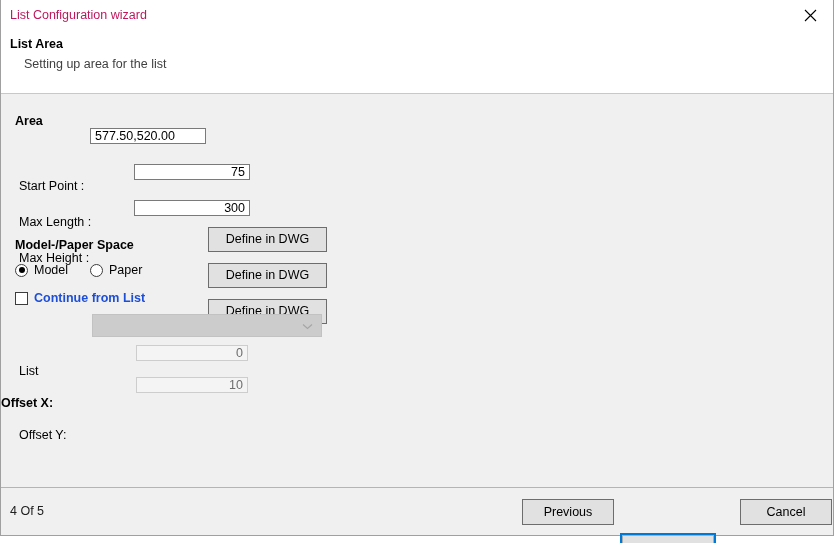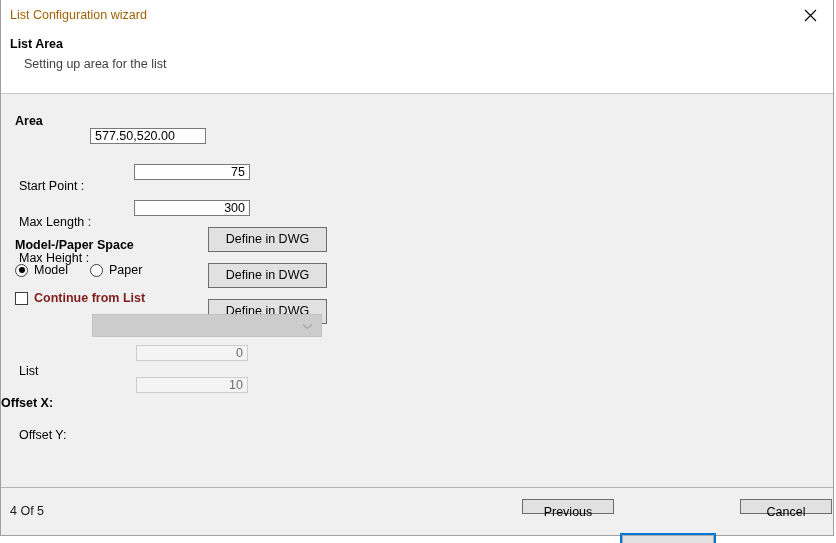--- a/index.html
+++ b/index.html
@@ -35,21 +35,21 @@
     height: 31px;
     background: #ffffff;
     position: relative;
     flex: 0 0 auto;
   }
   .titlebar-text {
     position: absolute;
     left: 9px;
     top: 8px;
     font-size: 12.5px;
-    color: #a16207;
+    color: #be185d;
     white-space: nowrap;
   }
   .close-btn {
     position: absolute;
     right: 0;
     top: 0;
     width: 45px;
     height: 31px;
     display: flex;
     align-items: center;
@@ -190,21 +190,21 @@
     height: 13px;
     border: 1px solid #3c3c3c;
     background: #ffffff;
     box-sizing: border-box;
     flex: 0 0 auto;
   }
   .checkbox-label {
     margin-left: 6px;
     font-size: 12.5px;
     font-weight: bold;
-    color: #7f1d1d;
+    color: #1d4ed8;
   }
 
   
   .dropdown {
     position: absolute;
     box-sizing: border-box;
     height: 23px;
     background: #cccccc;
     border: 1px solid #c2c2c2;
     display: flex;
@@ -235,21 +235,21 @@
     position: absolute;
     left: 9px;
     top: 16px;
     font-size: 12.5px;
     color: #202020;
   }
   .footer-btn {
     position: absolute;
     top: 11px;
     width: 92px;
-    height: 15px;
+    height: 26px;
     line-height: 24px;
   }
   .footer-btn.focused {
     outline: 2px solid #0078d7;
     outline-offset: 0px;
     border: 1px solid #acacac;
   }
 </style>
 </head>
 <body>

